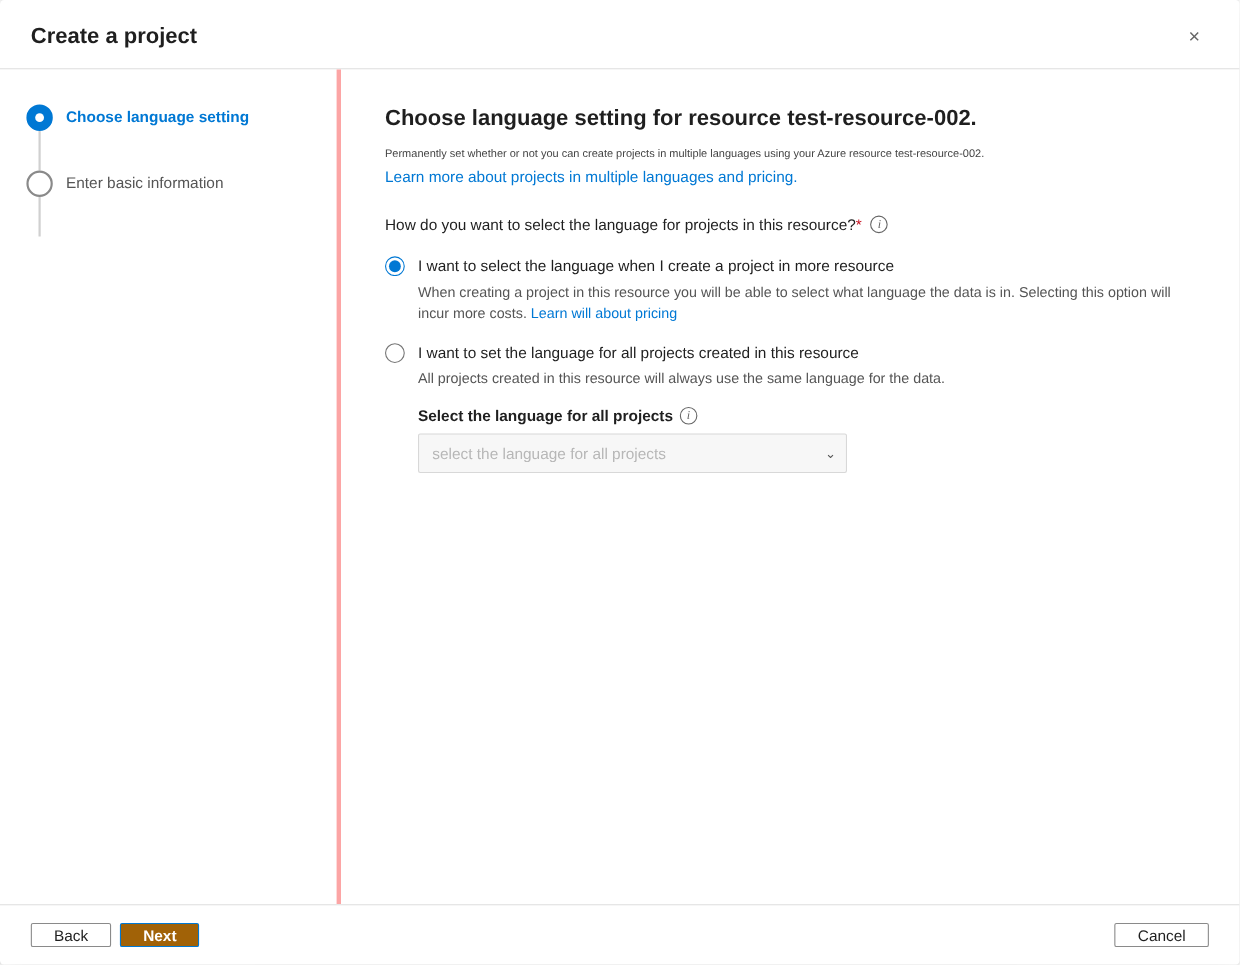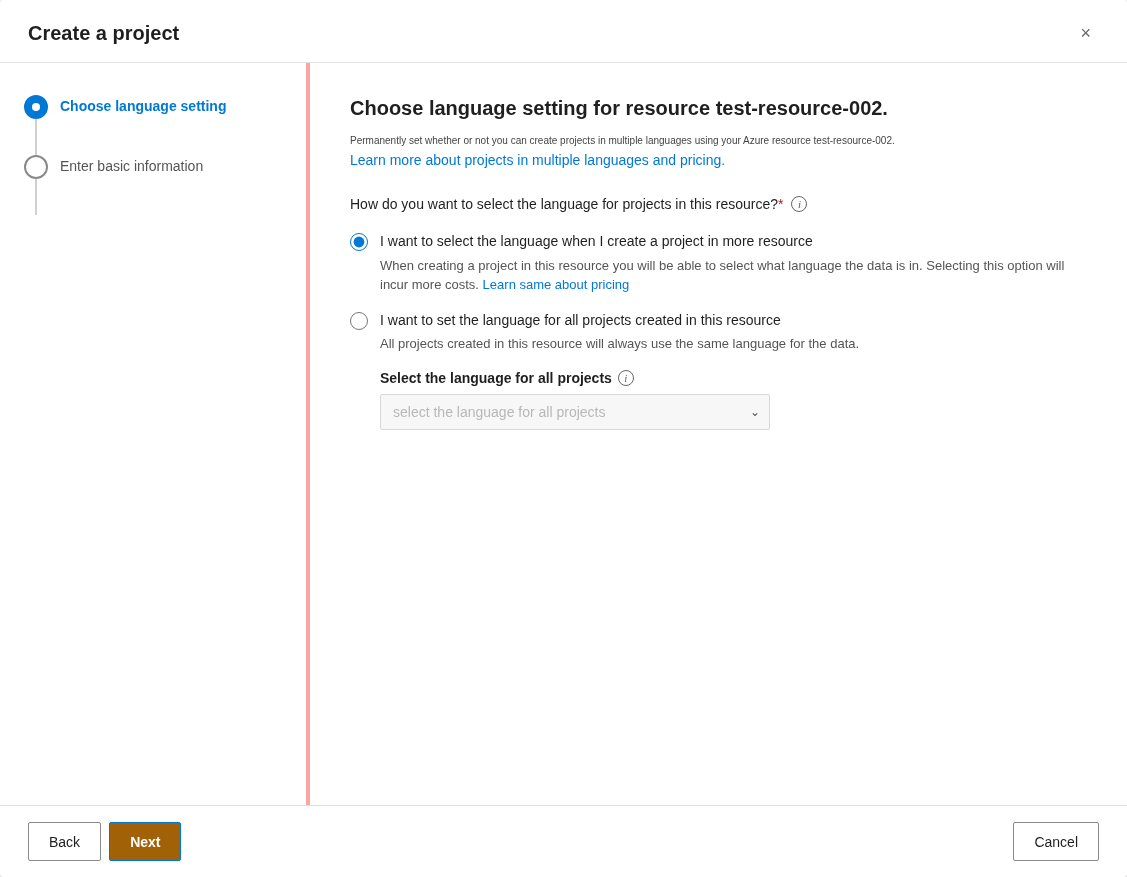--- a/index.html
+++ b/index.html
@@ -239,21 +239,21 @@
       font-size: 12px;
     }
     .dialog-footer {
       border-top: 1px solid #e0e0e0;
       padding: 16px 28px;
       display: flex;
       align-items: center;
       gap: 8px;
     }
     .btn {
-      height: 39px;
+      height: 22px;
       padding: 0 20px;
       font-size: 14px;
       border-radius: 2px;
       cursor: pointer;
       font-family: inherit;
       font-weight: 400;
     }
     .btn-secondary {
       background: white;
       border: 1px solid #8a8a8a;
@@ -309,21 +309,21 @@
         </span>
         <span class="info-icon">i</span>
       </div>
 
       
       <div class="radio-option">
         <input type="radio" class="radio-input" name="language-setting" id="radio-per-project" checked="" style="">
         <div class="radio-label-block">
           <label class="radio-main-label" for="radio-per-project">I want to select the language when I create a project in more resource</label>
           <span class="radio-description">
-            <span>When creating a project in this resource you will be able to select what language the data is in. Selecting this option will incur more costs.</span> <a href="#">Learn same about pricing</a>
+            <span>When creating a project in this resource you will be able to select what language the data is in. Selecting this option will incur more costs.</span> <a href="#">Learn will about pricing</a>
           </span>
         </div>
       </div>
 
       
       <div class="radio-option">
         <input type="radio" class="radio-input" name="language-setting" id="radio-all-projects" style="">
         <div class="radio-label-block">
           <label class="radio-main-label" for="radio-all-projects">I want to set the language for all projects created in this resource</label>
           <span class="radio-description">All projects created in this resource will always use the same language for the data.</span>

